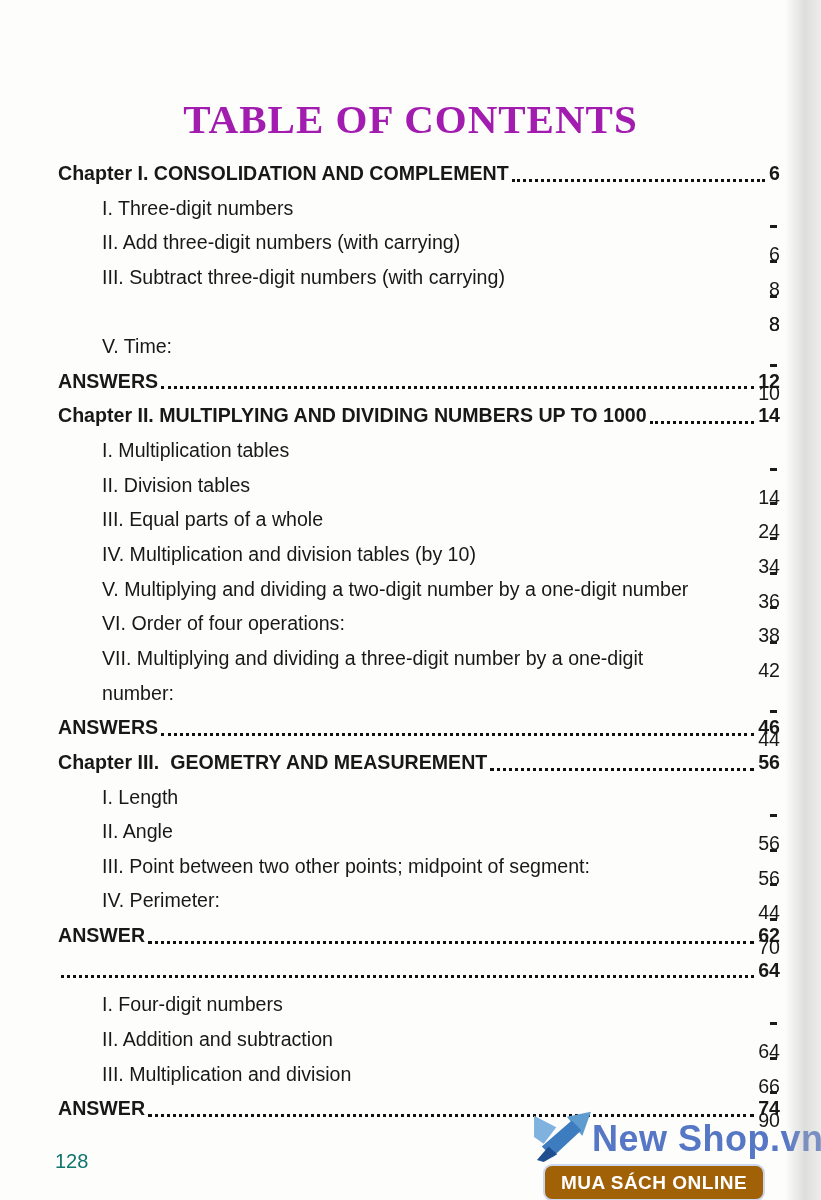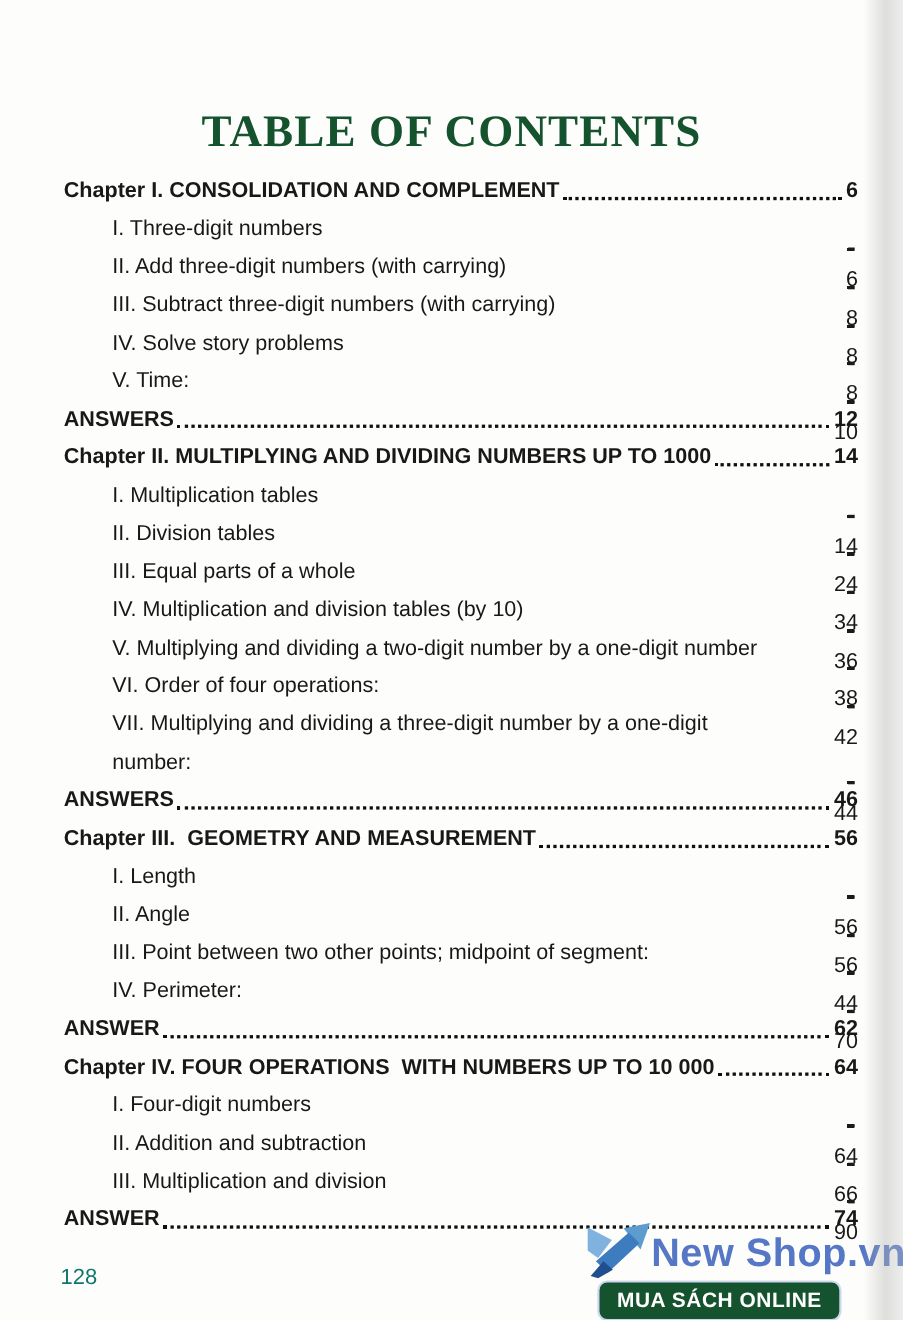--- a/index.html
+++ b/index.html
@@ -12,21 +12,21 @@
   .edge-shade{
     position:absolute;top:0;right:0;width:36px;height:1200px;
     background:linear-gradient(to right, rgba(185,185,185,0) 0%, rgba(178,178,178,0.42) 55%, rgba(200,200,200,0.30) 100%);
     pointer-events:none;
   }
   .doc-title{
     position:absolute;top:68px;left:0;width:821px;
     text-align:center;
     font-family:"Liberation Serif", serif;
     font-weight:700;font-size:41px;letter-spacing:1px;
-    color:#14532d;
+    color:#a21caf;
   }
   .toc{
     position:absolute;top:156px;left:58px;width:722px;
   }
   .toc-row{
     display:flex;height:34.65px;
   }
   .toc-row .t{
     line-height:34.65px;font-size:19.6px;white-space:pre;
   }
@@ -47,21 +47,21 @@
   }
   .logo-block{position:absolute;left:530px;top:1104px;width:270px;height:96px;}
   .logo-arrow{position:absolute;left:4px;top:4px;width:58px;height:54px;}
   .logo-brand{
     position:absolute;left:62px;top:14px;width:200px;
     font-size:36px;font-weight:700;letter-spacing:0.5px;
     color:#5577c5;white-space:pre;
   }
   .logo-button{
     position:absolute;left:13px;top:60px;width:218px;height:33px;
-    background:#14532d;border:2px solid #cdd8f0;border-radius:9px;
+    background:#a16207;border:2px solid #cdd8f0;border-radius:9px;
     color:#ffffff;font-weight:700;font-size:19px;letter-spacing:0.5px;
     text-align:center;line-height:33px;white-space:pre;
     box-sizing:content-box;
   }
 </style>
 </head>
 <body>
 
 <h1 class="doc-title">TABLE OF CONTENTS</h1>
 
@@ -80,21 +80,20 @@
     <span class="t">II. Add three-digit numbers (with carrying)</span>
     <span class="leader"></span>
     <span class="page">8</span>
   </div>
     <div class="toc-row item">
     <span class="t">III. Subtract three-digit numbers (with carrying)</span>
     <span class="leader"></span>
     <span class="page">8</span>
   </div>
     <div class="toc-row item">
-    <span class="t">IV. Solve story problems</span>
     <span class="leader"></span>
     <span class="page">8</span>
   </div>
     <div class="toc-row item">
     <span class="t">V. Time:</span>
     <span class="leader"></span>
     <span class="page">10</span>
   </div>
     <div class="toc-row answers bold">
     <span class="t">ANSWERS</span>
@@ -174,21 +173,20 @@
     <span class="t">IV. Perimeter:</span>
     <span class="leader"></span>
     <span class="page">70</span>
   </div>
     <div class="toc-row answers bold">
     <span class="t">ANSWER</span>
     <span class="leader"></span>
     <span class="page">62</span>
   </div>
     <div class="toc-row chapter bold">
-    <span class="t">Chapter IV. FOUR OPERATIONS  WITH NUMBERS UP TO 10 000</span>
     <span class="leader"></span>
     <span class="page">64</span>
   </div>
     <div class="toc-row item">
     <span class="t">I. Four-digit numbers</span>
     <span class="leader"></span>
     <span class="page">64</span>
   </div>
     <div class="toc-row item">
     <span class="t">II. Addition and subtraction</span>

